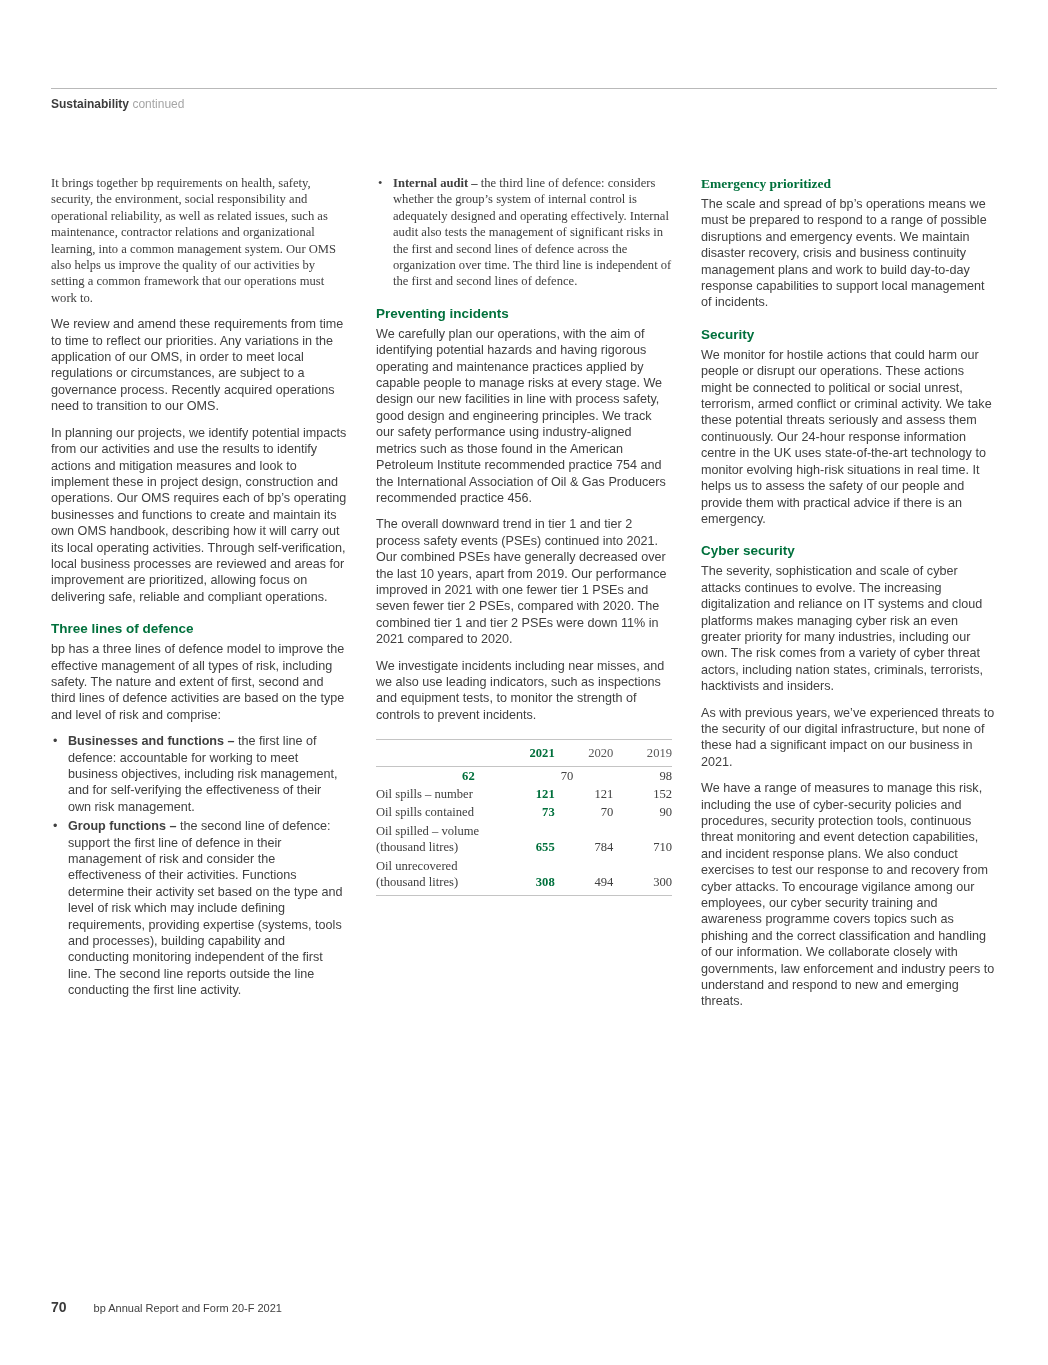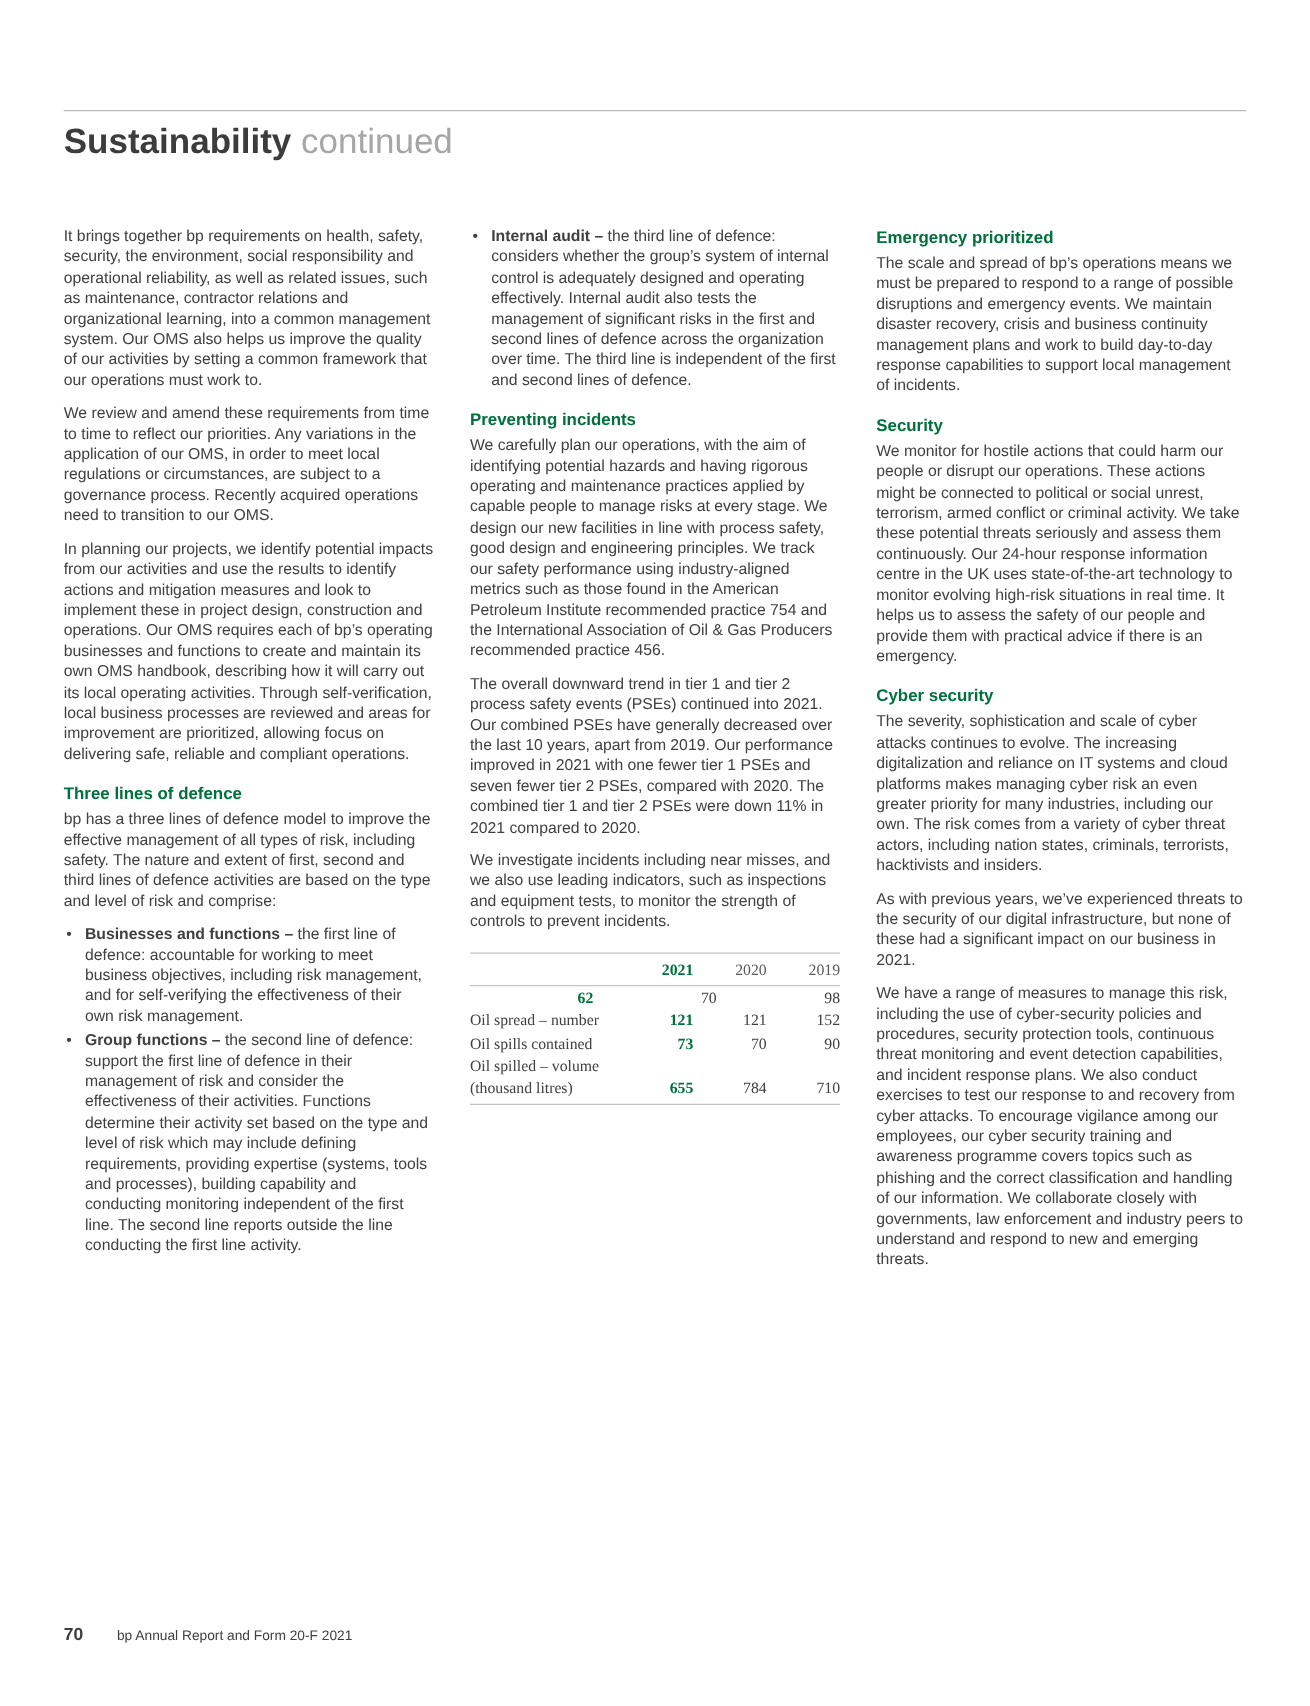--- a/index.html
+++ b/index.html
@@ -4,27 +4,27 @@
 <style>
   html, body { margin:0; padding:0; }
   body {
     width:1048px; height:1365px; background:#ffffff;
     font-family:"Liberation Sans", sans-serif; color:#404040;
     -webkit-font-smoothing:antialiased;
   }
   .page { position:relative; width:1048px; height:1365px; padding:0 51px; box-sizing:border-box; overflow:hidden; }
 
   .header-rule { border:none; border-top:1px solid #b9b9b9; margin:88px 0 0 0; }
-  .page-title { margin:8px 0 0 0; font-size:28px; font-weight:bold; color:#3c3c3c; }
+  .page-title { margin:8px 0 0 0; font-size:12px; font-weight:bold; color:#3c3c3c; }
   .title-cont { color:#a6a6a6; font-weight:normal; }
 
   .columns { display:flex; gap:29px; margin-top:52px; }
   .col { width:296px; flex:none; font-size:12.6px; line-height:16.4px; }
   .col p { margin:0 0 10px 0; }
-  .col > :first-child { margin-top:0; }
+  .col > :first-child { margin-top:12px;font-family:Liberation Serif, serif; }
 
   h2.sec { color:#00703c; font-size:13.5px; line-height:17px; font-weight:bold; margin:15px 0 4px 0; }
 
   ul.bullets { list-style:none; margin:0 0 10px 0; padding:0; }
   ul.bullets li { position:relative; padding-left:17px; margin:0 0 3px 0; }
   ul.bullets li::before { content:"\2022"; position:absolute; left:2px; top:0; color:#404040; }
   .lead { font-weight:bold; }
 
   .ptable { margin-top:16px; border-top:1px solid #c4c4c4; border-bottom:1px solid #c4c4c4; padding-bottom:4px; }
   .trow { display:flex; align-items:flex-end; padding:1px 0;font-family:Liberation Serif, serif; }
@@ -85,36 +85,42 @@
           <div class="tval thead-year">2020</div>
           <div class="tval thead-year">2019</div>
         </div>
 
         <div class="trow">
           <div class="tval v2021">62</div>
           <div class="tval">70</div>
           <div class="tval">98</div>
         </div>
         <div class="trow">
-          <div class="tlabel">Oil spread – number</div>
+          <div class="tlabel">Oil spills – number</div>
           <div class="tval v2021">121</div>
           <div class="tval">121</div>
           <div class="tval">152</div>
         </div>
         <div class="trow">
           <div class="tlabel">Oil spills contained</div>
           <div class="tval v2021">73</div>
           <div class="tval">70</div>
           <div class="tval">90</div>
         </div>
         <div class="trow">
           <div class="tlabel">Oil spilled – volume (thousand litres)</div>
           <div class="tval v2021">655</div>
           <div class="tval">784</div>
           <div class="tval">710</div>
+        </div>
+        <div class="trow">
+          <div class="tlabel">Oil unrecovered (thousand litres)</div>
+          <div class="tval v2021">308</div>
+          <div class="tval">494</div>
+          <div class="tval">300</div>
         </div>
       </div>
     </section>
 
     <section class="col">
       <h2 class="sec">Emergency prioritized</h2>
       <p>The scale and spread of bp’s operations means we must be prepared to respond to a range of possible disruptions and emergency events. We maintain disaster recovery, crisis and business continuity management plans and work to build day-to-day response capabilities to support local management of incidents.</p>
       <h2 class="sec">Security</h2>
       <p>We monitor for hostile actions that could harm our people or disrupt our operations. These actions might be connected to political or social unrest, terrorism, armed conflict or criminal activity. We take these potential threats seriously and assess them continuously. Our 24-hour response information centre in the UK uses state-of-the-art technology to monitor evolving high-risk situations in real time. It helps us to assess the safety of our people and provide them with practical advice if there is an emergency.</p>
       <h2 class="sec">Cyber security</h2>

